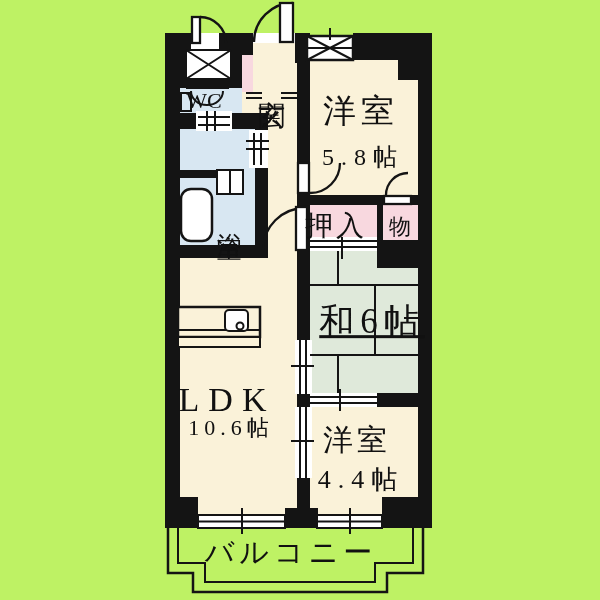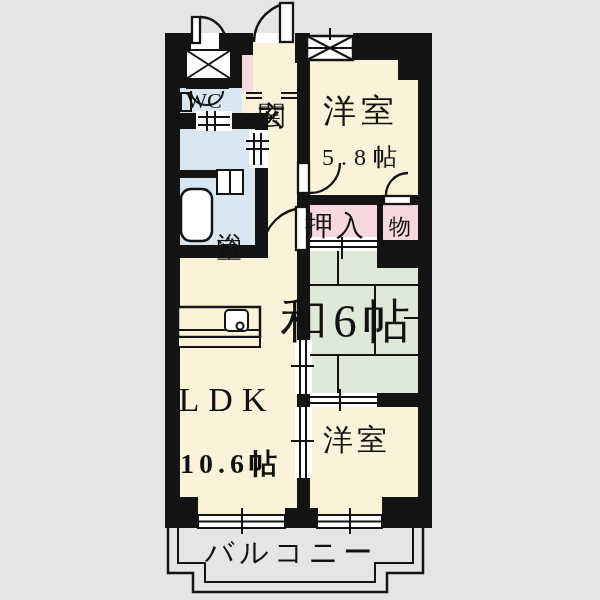--- a/index.html
+++ b/index.html
@@ -1,16 +1,16 @@
 <!DOCTYPE html>
 <html><head>
 <meta charset="utf-8">
 <style>
   html,body{margin:0;padding:0;background:#fff;}
-  #plan{position:relative;width:600px;height:600px;background:#e5e5e5;overflow:hidden;
+  #plan{position:relative;width:600px;height:600px;background:#bef264;overflow:hidden;
         font-family:"Liberation Serif","DejaVu Serif",serif;color:#111;}
   #plan svg{position:absolute;left:0;top:0;}
   .lbl{position:absolute;transform:translate(-50%,-50%);white-space:nowrap;
        color:#111;line-height:1.02;text-align:center;}
   .vert{writing-mode:vertical-rl;text-orientation:upright;}
 </style>
 </head>
 <body>
 
 <div id="plan">
@@ -198,22 +198,23 @@
 
 <div class="lbl vert" style="left:229px;top:215px;font-size:25px;letter-spacing:2px;">浴室</div>
 
 <div class="lbl" style="left:361px;top:112px;font-size:33px;letter-spacing:5px;">洋室</div>
 <div class="lbl" style="left:363px;top:157px;font-size:24px;letter-spacing:7px;">5.8帖</div>
 
 <div class="lbl" style="left:336px;top:226px;font-size:28px;letter-spacing:3px;">押入</div>
 
 <div class="lbl" style="left:400px;top:227px;font-size:22px;">物</div>
 
-<div class="lbl" style="left:348px;top:322px;font-size:47px;letter-spacing:6px;">和6帖</div>
+<div class="lbl" style="left:372px;top:322px;font-size:35px;letter-spacing:6px;text-decoration:underline;">和6帖</div>
 
 <div class="lbl" style="left:227px;top:400px;font-size:34px;letter-spacing:9px;">LDK</div>
-<div class="lbl" style="left:231px;top:464px;font-size:28px;letter-spacing:5px;font-weight:bold;">10.6帖</div>
+<div class="lbl" style="left:231px;top:428px;font-size:22px;letter-spacing:5px;">10.6帖</div>
 
 <div class="lbl" style="left:357px;top:440px;font-size:30px;letter-spacing:4px;">洋室</div>
+<div class="lbl" style="left:361px;top:480px;font-size:26px;letter-spacing:7px;">4.4帖</div>
 
 <div class="lbl" style="left:291px;top:553px;font-size:29px;letter-spacing:5px;text-align:right;">バルコニー</div>
 
 </div>
 
 </body></html>

